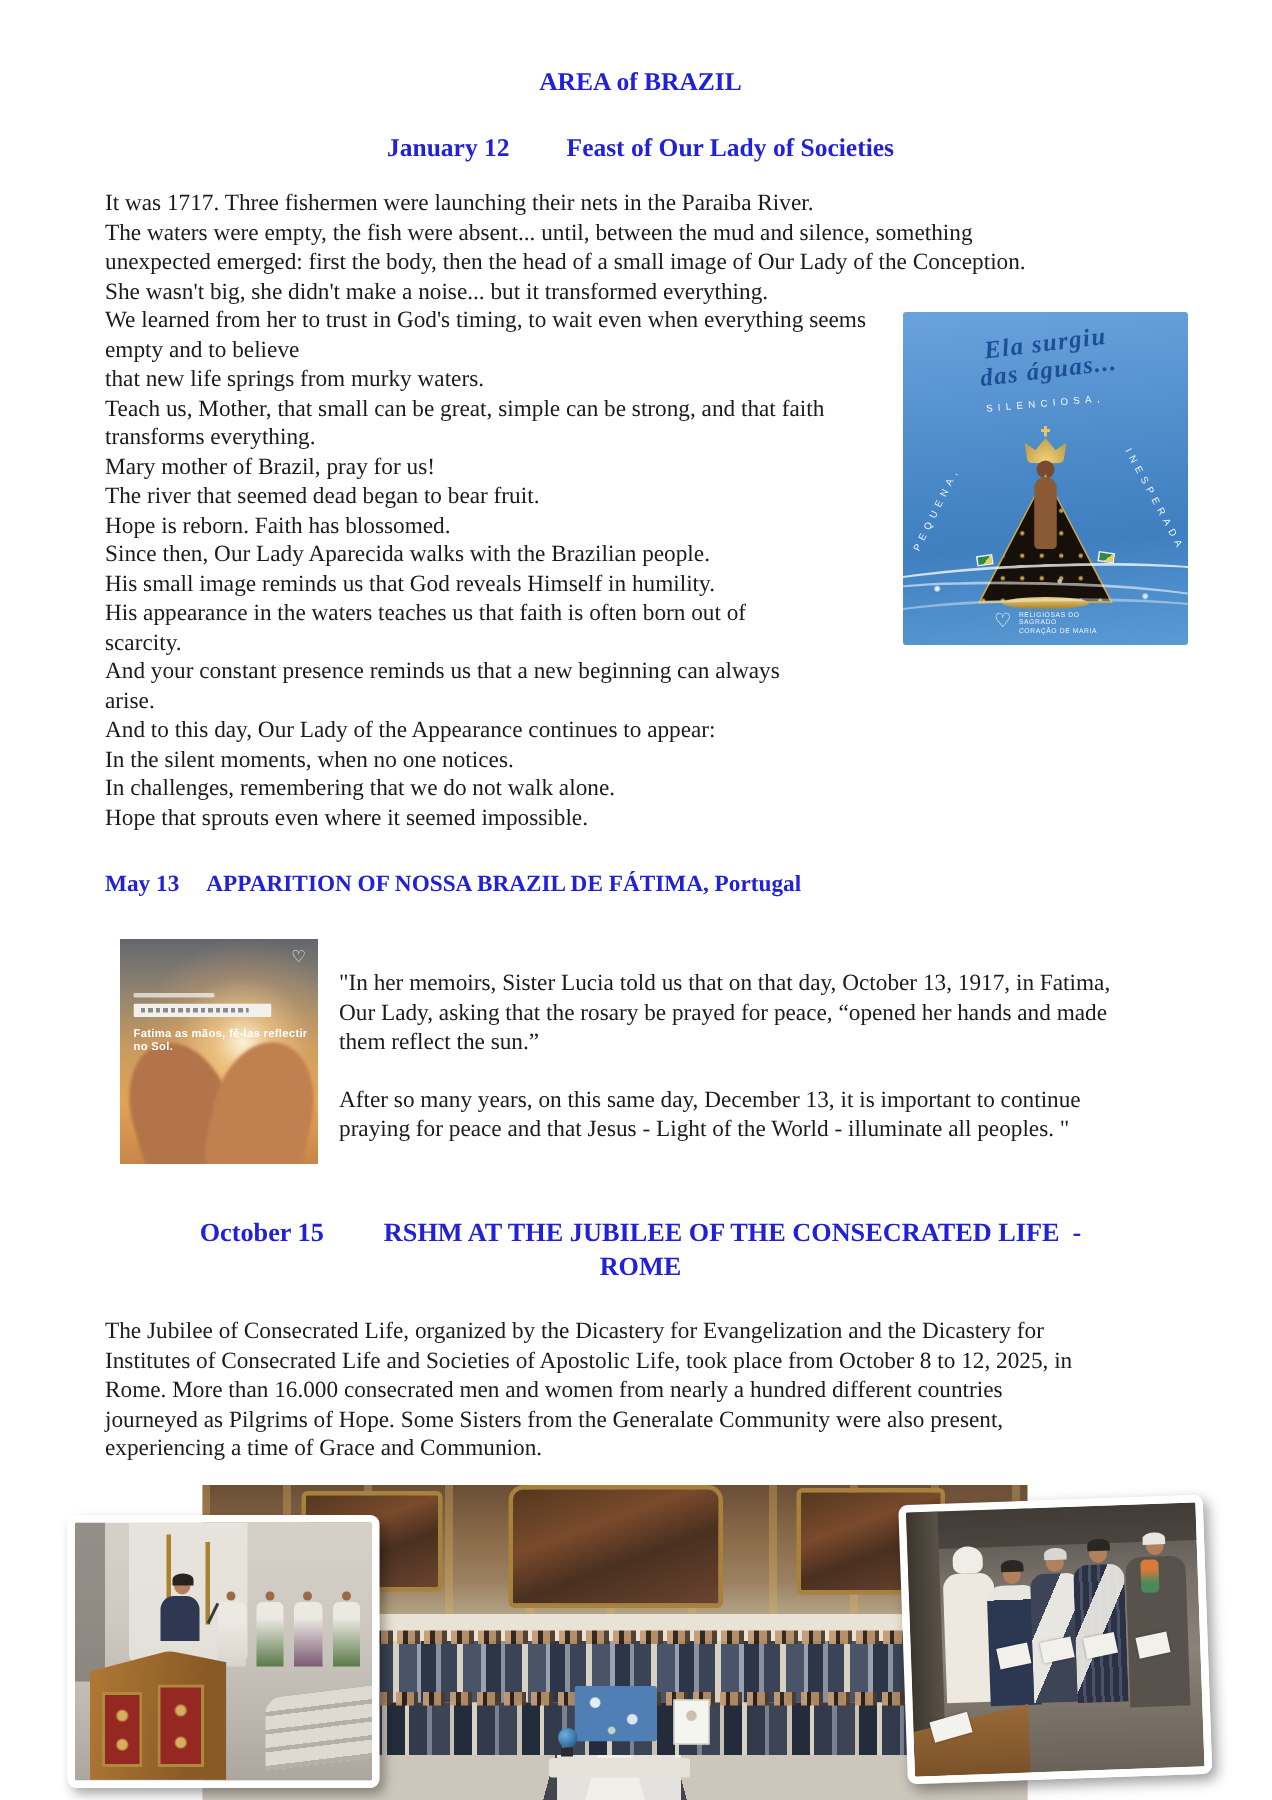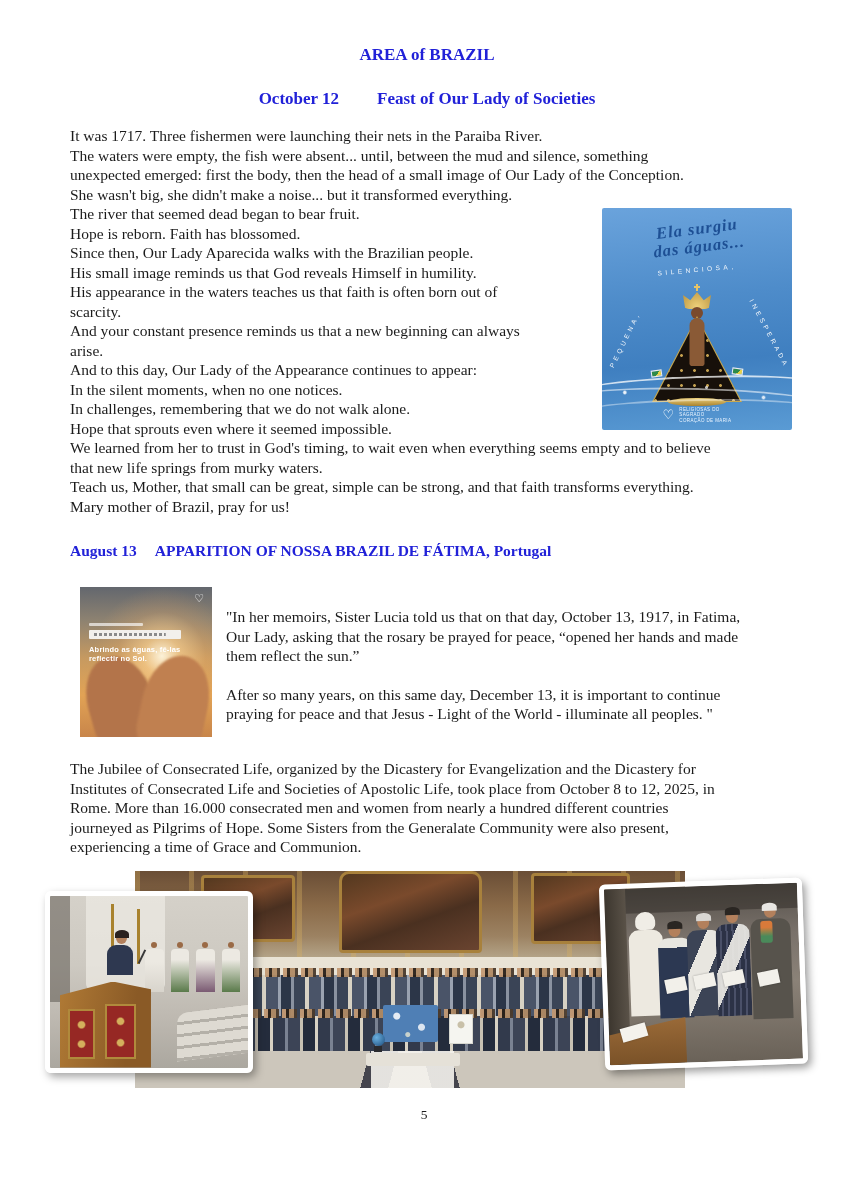--- a/index.html
+++ b/index.html
@@ -181,21 +181,21 @@
   .page-num { text-align:center; font-size:13.5px; margin-top:10px; color:#1b1b1b; }
 </style>
 </head>
 <body>
 
 <div class="page">
   <div class="content">
 
     <div class="h-area">AREA of BRAZIL</div>
 
-    <div class="h-blue h-oct12"><span>October 12</span><span class="h-gap-lg"></span><span>Feast of Our Lady of Societies</span></div>
+    <div class="h-blue h-oct12"><span>January 12</span><span class="h-gap-lg"></span><span>Feast of Our Lady of Societies</span></div>
 
     <div class="para para-intro">It was 1717. Three fishermen were launching their nets in the Paraiba River.
 The waters were empty, the fish were absent... until, between the mud and silence, something
 unexpected emerged: first the body, then the head of a small image of Our Lady of the Conception.
 She wasn't big, she didn't make a noise... but it transformed everything.</div>
 
     <div class="wrapzone">
       <div class="poster">
         <div class="p-script">Ela surgiu
 das águas...</div>
@@ -220,60 +220,64 @@
           <div class="wave wave2"></div>
           <div class="wave wave3"></div>
         </div>
         <div class="p-logo">
           <span class="p-heart">♡</span>
           <span class="p-logo-text">RELIGIOSAS DO
 SAGRADO
 CORAÇÃO DE MARIA</span>
         </div>
       </div>
+      <div class="para para-after">We learned from her to trust in God's timing, to wait even when everything seems empty and to believe
+that new life springs from murky waters.
+Teach us, Mother, that small can be great, simple can be strong, and that faith transforms everything.
+Mary mother of Brazil, pray for us!</div>
       <div class="para">The river that seemed dead began to bear fruit.
 Hope is reborn. Faith has blossomed.
 Since then, Our Lady Aparecida walks with the Brazilian people.
 His small image reminds us that God reveals Himself in humility.
 His appearance in the waters teaches us that faith is often born out of
 scarcity.
 And your constant presence reminds us that a new beginning can always
 arise.
 And to this day, Our Lady of the Appearance continues to appear:
 In the silent moments, when no one notices.
 In challenges, remembering that we do not walk alone.
 Hope that sprouts even where it seemed impossible.</div>
-      <div class="para para-after">We learned from her to trust in God's timing, to wait even when everything seems empty and to believe
-that new life springs from murky waters.
-Teach us, Mother, that small can be great, simple can be strong, and that faith transforms everything.
-Mary mother of Brazil, pray for us!</div>
-    </div>
-
-    <div class="h-blue h-oct13"><span>August 13</span><span class="h-gap-md"></span><span>APPARITION OF NOSSA BRAZIL DE FÁTIMA, Portugal</span></div>
+    </div>
+
+    <div class="h-blue h-oct13"><span>May 13</span><span class="h-gap-md"></span><span>APPARITION OF NOSSA BRAZIL DE FÁTIMA, Portugal</span></div>
 
     <div class="fatima-row">
       <div class="fatima-img">
         <div class="hand hand1"></div>
         <div class="hand hand2"></div>
         <div class="f-logo">♡</div>
         <div class="f-text">
           <div class="f-tiny-line"></div>
           <div class="f-badge"></div>
-          <div class="f-caption">Abrindo as águas, fê-las reflectir no Sol.</div>
+          <div class="f-caption">Fatima as mãos, fê-las reflectir no Sol.</div>
         </div>
       </div>
       <div class="fatima-quote">
         <div class="para">"In her memoirs, Sister Lucia told us that on that day, October 13, 1917, in Fatima,
 Our Lady, asking that the rosary be prayed for peace, “opened her hands and made
 them reflect the sun.”</div>
         <div class="para quote2">After so many years, on this same day, December 13, it is important to continue
 praying for peace and that Jesus - Light of the World - illuminate all peoples. "</div>
       </div>
     </div>
 
+    <div class="h-blue h-oct15">
+      <div><span>October 15</span><span class="h-gap-xl"></span><span class="prewrap">RSHM AT THE JUBILEE OF THE CONSECRATED LIFE  -</span></div>
+      <div>ROME</div>
+    </div>
 
     <div class="para oct15-body">The Jubilee of Consecrated Life, organized by the Dicastery for Evangelization and the Dicastery for
 Institutes of Consecrated Life and Societies of Apostolic Life, took place from October 8 to 12, 2025, in
 Rome. More than 16.000 consecrated men and women from nearly a hundred different countries
 journeyed as Pilgrims of Hope. Some Sisters from the Generalate Community were also present,
 experiencing a time of Grace and Communion.</div>
   </div>
 
   <div class="collage">
     <div class="photo-center">

